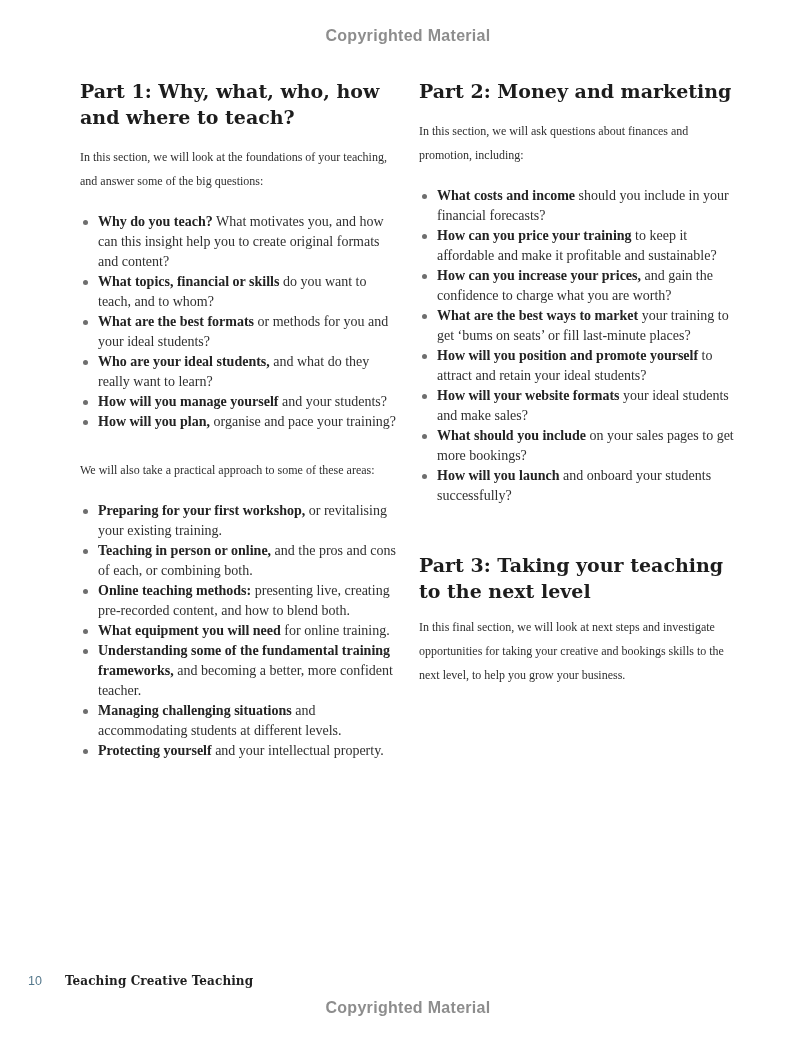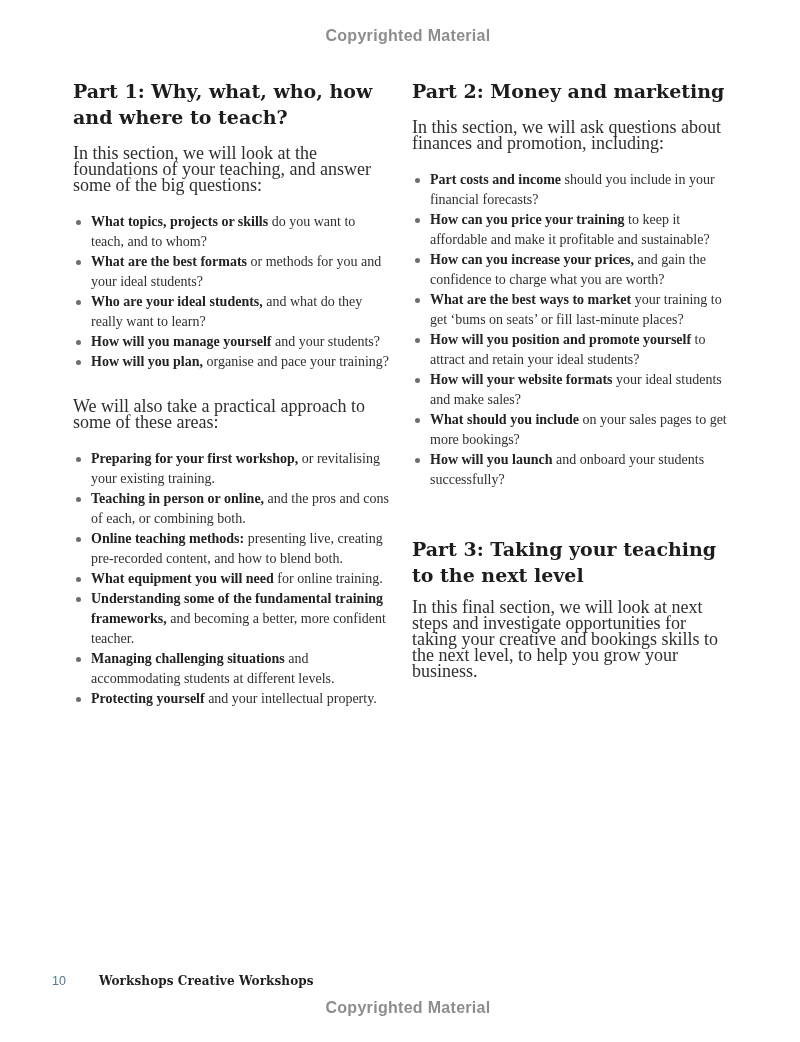--- a/index.html
+++ b/index.html
@@ -22,38 +22,38 @@
     font-size: 16px;
     color: #8d8d8d;
     letter-spacing: 0.3px;
     padding-left: 8px;
   }
   .copyright.top { top: 27px; }
   .copyright.bottom { top: 999px; }
   .content {
     position: absolute;
     top: 78px;
-    left: 73px;
+    left: 80px;
     width: 656px;
     display: flex;
     gap: 22px;
   }
   .col { width: 317px; }
   h2 {
     font-family: "DejaVu Serif", serif;
     font-weight: bold;
     font-size: 19px;
     line-height: 26px;
     color: #1d1d1d;
     margin: 0 0 15px 0;
   }
   h2.part3 { margin-top: 0; margin-bottom: 11px; }
   p {
-    font-size: 18px;
-    line-height: 16px;
+    font-size: 12px;
+    line-height: 24px;
     margin: 0 0 19px 0;
   }
   ul.bullets {
     list-style: none;
     margin: 0 0 26px 0;
     padding: 0;
   }
   ul.bullets.gap-large { margin-bottom: 46px; }
   ul.bullets li {
     position: relative;
@@ -68,24 +68,24 @@
     top: 8px;
     width: 5px;
     height: 5px;
     border-radius: 50%;
     background: #6e6e6e;
   }
   strong { color: #232323; font-weight: bold; }
   .footer {
     position: absolute;
     top: 974px;
-    left: 52px;
+    left: 28px;
     display: flex;
     align-items: baseline;
-    gap: 33px;
+    gap: 23px;
   }
   .footer .page-num {
     font-family: "Liberation Sans", sans-serif;
     font-size: 12.5px;
     font-weight: normal;
   }
   .footer .book-title {
     font-family: "DejaVu Serif", serif;
     font-size: 12px;
     font-weight: bold;
@@ -99,21 +99,22 @@
 <div class="page">
 
   <div class="copyright top">Copyrighted Material</div>
 
   <div class="content">
 
     <div class="col">
       <h2>Part 1: Why, what, who, how and where to teach?</h2>
       <p>In this section, we will look at the foundations of your teaching, and answer some of the big questions:</p>
       <ul class="bullets">
-          <li><strong>What topics, projects or skills</strong> do you want to teach, and to whom?</li>
+          <li><strong>Why do you teach?</strong> What motivates you, and how can this insight help you to create original formats and content?</li>
+          <li><strong>What topics, financial or skills</strong> do you want to teach, and to whom?</li>
           <li><strong>What are the best formats</strong> or methods for you and your ideal students?</li>
           <li><strong>Who are your ideal students,</strong> and what do they really want to learn?</li>
           <li><strong>How will you manage yourself</strong> and your students?</li>
           <li><strong>How will you plan,</strong> organise and pace your training?</li>
         </ul>
       <p>We will also take a practical approach to some of these areas:</p>
       <ul class="bullets">
           <li><strong>Preparing for your first workshop,</strong> or revitalising your existing training.</li>
           <li><strong>Teaching in person or online,</strong> and the pros and cons of each, or combining both.</li>
           <li><strong>Online teaching methods:</strong> presenting live, creating pre-recorded content, and how to blend both.</li>
@@ -121,35 +122,35 @@
           <li><strong>Understanding some of the fundamental training frameworks,</strong> and becoming a better, more confident teacher.</li>
           <li><strong>Managing challenging situations</strong> and accommodating students at different levels.</li>
           <li><strong>Protecting yourself</strong> and your intellectual property.</li>
         </ul>
     </div>
 
     <div class="col">
       <h2>Part 2: Money and marketing</h2>
       <p>In this section, we will ask questions about finances and promotion, including:</p>
       <ul class="bullets gap-large">
-          <li><strong>Part costs and income</strong> should you include in your financial forecasts?</li>
+          <li><strong>What costs and income</strong> should you include in your financial forecasts?</li>
           <li><strong>How can you price your training</strong> to keep it affordable and make it profitable and sustainable?</li>
           <li><strong>How can you increase your prices,</strong> and gain the confidence to charge what you are worth?</li>
           <li><strong>What are the best ways to market</strong> your training to get ‘bums on seats’ or fill last-minute places?</li>
           <li><strong>How will you position and promote yourself</strong> to attract and retain your ideal students?</li>
           <li><strong>How will your website formats</strong> your ideal students and make sales?</li>
           <li><strong>What should you include</strong> on your sales pages to get more bookings?</li>
           <li><strong>How will you launch</strong> and onboard your students successfully?</li>
         </ul>
       <h2 class="part3">Part 3: Taking your teaching to the next level</h2>
       <p>In this final section, we will look at next steps and investigate opportunities for taking your creative and bookings skills to the next level, to help you grow your business.</p>
     </div>
 
   </div>
 
   <div class="footer">
     <span class="page-num" style="color: rgb(85, 120, 140);">10</span>
-    <span class="book-title">Workshops Creative Workshops</span>
+    <span class="book-title">Teaching Creative Teaching</span>
   </div>
 
   <div class="copyright bottom">Copyrighted Material</div>
 
 </div>
 
 </body></html>

